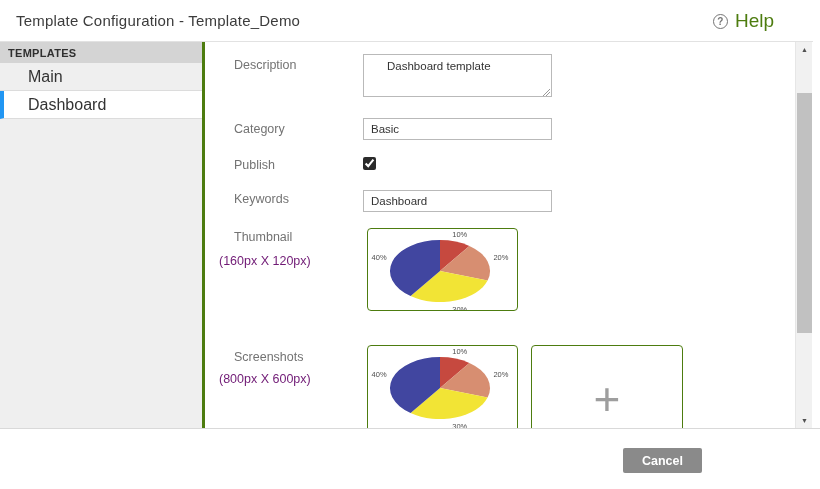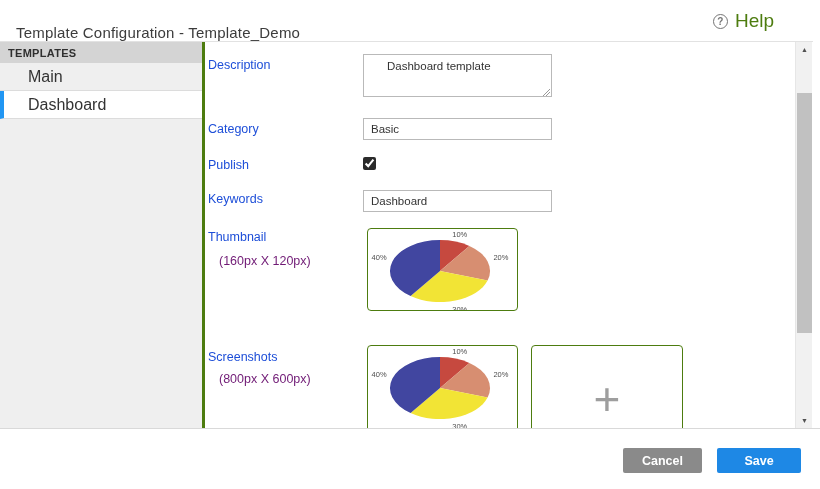--- a/index.html
+++ b/index.html
@@ -1,39 +1,39 @@
 <!DOCTYPE html>
 <html><head>
 <meta charset="utf-8">
 <style>
   * { margin:0; padding:0; box-sizing:border-box; }
   html,body { width:820px; height:489px; }
   body { font-family:"Liberation Sans", sans-serif; background:#fff; position:relative; overflow:hidden; }
 
   
   .titlebar { position:absolute; left:0; top:0; width:820px; height:42px; background:#fff;
-              border-bottom:1px solid #e2e2e2; display:flex; align-items:flex-end; }
+              border-bottom:1px solid #e2e2e2; display:flex; align-items:center; }
   .title { margin-left:16px; font-size:15px; font-weight:500; color:#3c3c3c; letter-spacing:.2px; }
   .help { position:absolute; right:46px; top:0; height:42px; display:flex; align-items:center; gap:7px; cursor:pointer; }
   .help-icon { width:15px; height:15px; border:1.4px solid #757575; border-radius:50%; color:#757575;
                font-size:10px; font-weight:700; display:flex; align-items:center; justify-content:center; }
   .help-text { font-size:19px; color:#4d7c0f; }
 
   
   .sidebar { position:absolute; left:0; top:42px; width:205px; height:386px; background:#efefef;
              border-right:3px solid #4d7c0f; }
   .sidebar-header { height:21px; background:#d4d4d4; color:#2f2f2f; font-size:11px; font-weight:700;
                     display:flex; align-items:center; padding-left:8px; letter-spacing:.3px; }
   .side-item { height:28px; display:flex; align-items:center; padding-left:28px; font-size:16px; color:#333;
                border-bottom:1px solid #dcdcdc; background:#efefef; cursor:pointer; }
   .side-item.selected { background:#ffffff; border-left:4px solid #2196f3; padding-left:24px; }
 
   
   .content { position:absolute; left:206px; top:42px; width:589px; height:386px; background:#fff; overflow:hidden; }
-  .flabel { position:absolute; left:2px; font-size:12.5px; color:#1d4ed8; }
+  .flabel { position:absolute; left:28px; font-size:12.5px; color:#737373; }
   .fsub { position:absolute; left:13px; font-size:12.5px; color:#701a75; }
   .tarea { position:absolute; left:157px; width:189px; height:43px; border:1px solid #b9b9b9; background:#fff;
            font-family:"Liberation Sans", sans-serif; font-size:11.5px; color:#333; padding:5px 23px; resize:none; outline:none; }
   .grip { position:absolute; }
   .tinput { position:absolute; left:157px; width:189px; height:22px; border:1px solid #b9b9b9; background:#fff;
             font-family:"Liberation Sans", sans-serif; font-size:11.5px; color:#333; padding:0 7px; outline:none; }
   .chk { position:absolute; left:157px; width:13px; height:13px; accent-color:#2b2b2b; }
   .card { position:absolute; background:#fff; border:1px solid #4d7c0f; border-radius:4px; overflow:hidden; }
   .pie-svg { display:block; }
   .plus-card { display:flex; align-items:flex-start; justify-content:center; }
@@ -130,14 +130,13 @@
 
 <div class="scrollbar">
   <div class="sb-btn sb-up">▲</div>
   <div class="sb-thumb"></div>
   <div class="sb-btn sb-down">▼</div>
 </div>
 <div class="right-strip"></div>
 
 <div class="footer">
   <button class="btn btn-cancel">Cancel</button>
-  <button class="btn btn-save">Save</button>
 </div>
 
 </body></html>

